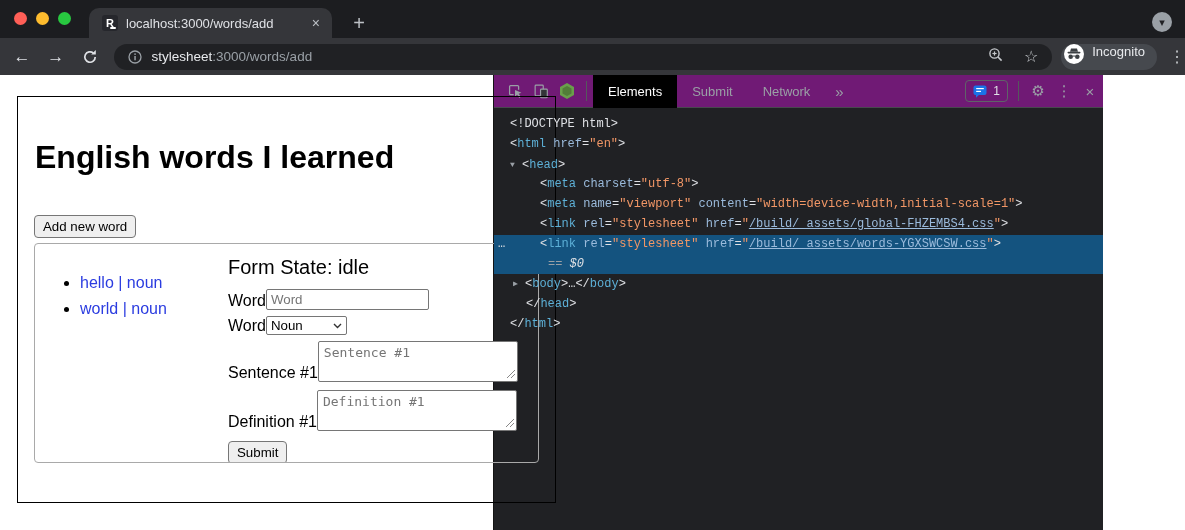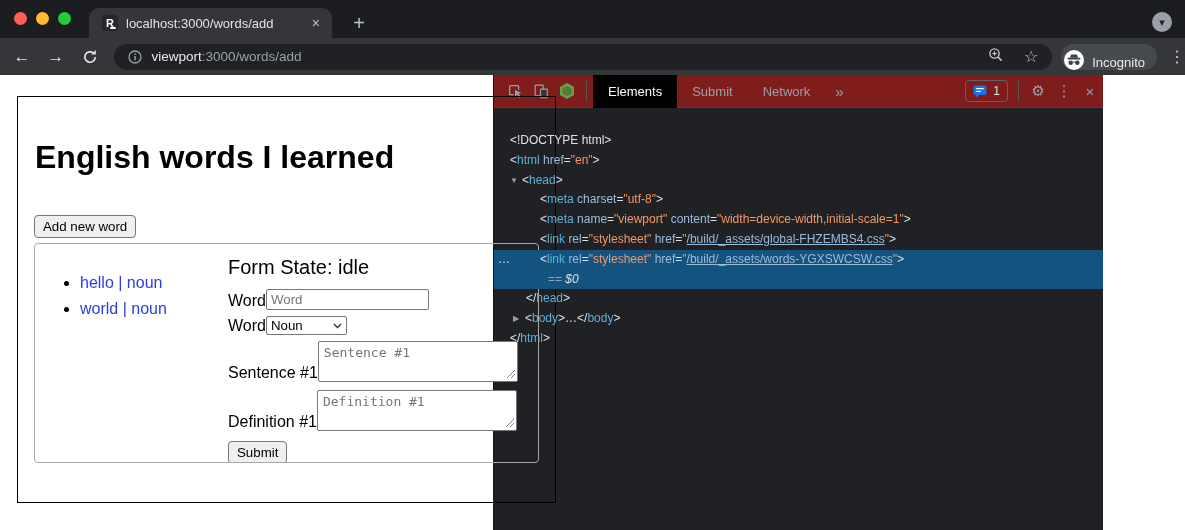--- a/index.html
+++ b/index.html
@@ -40,21 +40,21 @@
   .nav-btn:first-child{margin-left:9px;}
   .nav-btn svg{display:block;margin:0 auto;}
   .omnibox{margin-left:11px;width:944px;height:26px;border-radius:13px;background:#202124;
     display:flex;align-items:center;padding:0 14px;}
   .info-ic{margin-right:10px;display:flex;align-items:center;}
   .url{font-size:13.5px;color:#e8eaed;white-space:nowrap;flex:1;}
   .url-dim{color:#9aa0a6;}
   .omni-right{display:flex;align-items:center;gap:20px;}
   .star-ic{color:#c6c9cd;font-size:16px;line-height:1;}
   .incog{margin-left:9px;height:26px;border-radius:13px;background:#46494e;
-    display:flex;align-items:flex-end;padding:0 12px 0 3px;}
+    display:flex;align-items:flex-start;padding:0 12px 0 3px;}
   .incog-circle{width:20px;height:20px;border-radius:50%;background:#fff;
     display:flex;align-items:center;justify-content:center;margin-right:8px;}
   .incog-label{color:#e8eaed;font-size:13px;}
   .kebab{color:#c6c9cd;font-size:16px;margin-left:12px;width:16px;text-align:center;}
 
   
   .content{position:absolute;left:0;top:75px;width:1185px;height:455px;display:flex;}
   .page{width:493px;height:455px;background:#fff;position:relative;}
   .pagebox{position:absolute;left:17px;top:21px;width:539px;height:407px;
     border:1.5px solid #000;padding:0 16px;}
@@ -84,35 +84,35 @@
   .ta-wrap{position:relative;display:inline-block;}
   textarea.ta{display:block;width:200px;height:41px;border:1px solid #767676;border-radius:2px;
     font-family:"DejaVu Sans Mono",monospace;font-size:13px;padding:3px 5px;resize:none;outline:none;}
   textarea.ta::placeholder{color:#757575;}
   .grip{position:absolute;right:2px;bottom:3px;pointer-events:none;}
   .submit-row{margin-top:10px;}
 
   
   .devtools{width:610px;height:455px;background:#202124;border-left:1px solid #141414;
     display:flex;flex-direction:column;}
-  .dt-toolbar{height:33px;flex:none;background:#7f1d1d;border-bottom:1px solid #47484d;
+  .dt-toolbar{height:33px;flex:none;background:#701a75;border-bottom:1px solid #47484d;
     display:flex;align-items:center;padding-left:8px;}
   .dt-ic{display:flex;align-items:center;justify-content:center;width:26px;height:26px;flex:none;}
   .dt-ic.glyph{color:#9aa0a6;font-size:15px;}
   .dt-sep{width:1px;height:20px;background:#55585c;margin:0 6px;flex:none;}
   .dt-tab{height:33px;display:flex;align-items:center;padding:0 15px;
     color:#9aa0a6;font-size:13px;flex:none;}
   .dt-tab.active{background:#000;color:#fff;}
   .dt-more{color:#9aa0a6;font-size:15px;padding:0 10px;}
   .dt-flex{flex:1;}
   .issues{display:flex;align-items:center;gap:6px;border:1px solid #5f6368;border-radius:4px;
     padding:3px 7px;margin-right:4px;}
   .issues-count{color:#dfe1e5;font-size:12px;}
 
-  .dt-code{flex:1;padding-top:23px;font-family:Liberation Sans, sans-serif;
+  .dt-code{flex:1;padding-top:7px;font-family:Liberation Mono, monospace;
     font-size:12px;line-height:19.8px;overflow:hidden;}
   .dt-line{position:relative;white-space:pre;color:#dfe1e5;}
   .dt-line.sel{background:var(--dt-sel);}
   .gutter{position:absolute;left:4px;top:0;color:#dfe1e5;letter-spacing:1px;}
   .arrow{display:inline-block;width:12px;font-size:8px;color:#9aa0a6;vertical-align:1px;}
   .tk-p{color:#dfe1e5;}
   .tk-t{color:var(--tag-blue);}
   .tk-a{color:var(--attr-blue);}
   .tk-v{color:var(--value-orange);}
   .tk-l{color:var(--attr-blue);text-decoration:underline;}
@@ -152,21 +152,21 @@
       </svg>
     </span>
     <div class="omnibox">
       <span class="info-ic">
         <svg width="14" height="14" viewBox="0 0 14 14">
           <circle cx="7" cy="7" r="6" fill="none" stroke="#9aa0a6" stroke-width="1.3"></circle>
           <rect x="6.3" y="6" width="1.5" height="4.3" fill="#9aa0a6"></rect>
           <rect x="6.3" y="3.4" width="1.5" height="1.5" fill="#9aa0a6"></rect>
         </svg>
       </span>
-      <span class="url"><span>viewport</span><span class="url-dim">:3000/words/add</span></span>
+      <span class="url"><span>stylesheet</span><span class="url-dim">:3000/words/add</span></span>
       <span class="omni-right">
         <span>
           <svg width="16" height="16" viewBox="0 0 16 16">
             <circle cx="6.5" cy="6.5" r="4.6" fill="none" stroke="#c6c9cd" stroke-width="1.4"></circle>
             <line x1="10" y1="10" x2="13.6" y2="13.6" stroke="#c6c9cd" stroke-width="1.6"></line>
             <line x1="6.5" y1="4.4" x2="6.5" y2="8.6" stroke="#c6c9cd" stroke-width="1.2"></line>
             <line x1="4.4" y1="6.5" x2="8.6" y2="6.5" stroke="#c6c9cd" stroke-width="1.2"></line>
           </svg>
         </span>
         <span class="star-ic">☆</span>
@@ -287,20 +287,20 @@
       </div>
       <div class="dt-code" id="dom-tree">
           <div class="dt-line" style="padding-left: 16px;"><span class="tk-p">&lt;!DOCTYPE html&gt;</span></div>
           <div class="dt-line" style="padding-left: 16px;"><span class="tk-p">&lt;</span><span class="tk-t">html</span><span class="tk-p"> </span><span class="tk-a">href</span><span class="tk-p">=</span><span class="tk-v">"en"</span><span class="tk-p">&gt;</span></div>
           <div class="dt-line" style="padding-left: 16px;"><span class="arrow">▼</span><span class="tk-p">&lt;</span><span class="tk-t">head</span><span class="tk-p">&gt;</span></div>
           <div class="dt-line" style="padding-left: 46px;"><span class="tk-p">&lt;</span><span class="tk-t">meta</span><span class="tk-p"> </span><span class="tk-a">charset</span><span class="tk-p">=</span><span class="tk-v">"utf-8"</span><span class="tk-p">&gt;</span></div>
           <div class="dt-line" style="padding-left: 46px;"><span class="tk-p">&lt;</span><span class="tk-t">meta</span><span class="tk-p"> </span><span class="tk-a">name</span><span class="tk-p">=</span><span class="tk-v">"viewport"</span><span class="tk-p"> </span><span class="tk-a">content</span><span class="tk-p">=</span><span class="tk-v">"width=device-width,initial-scale=1"</span><span class="tk-p">&gt;</span></div>
           <div class="dt-line" style="padding-left: 46px;"><span class="tk-p">&lt;</span><span class="tk-t">link</span><span class="tk-p"> </span><span class="tk-a">rel</span><span class="tk-p">=</span><span class="tk-v">"stylesheet"</span><span class="tk-p"> </span><span class="tk-a">href</span><span class="tk-p">=</span><span class="tk-v">"</span><span class="tk-l">/build/_assets/global-FHZEMBS4.css</span><span class="tk-v">"</span><span class="tk-p">&gt;</span></div>
           <div class="dt-line sel" style="padding-left: 46px;"><span class="gutter">…</span><span class="tk-p">&lt;</span><span class="tk-t">link</span><span class="tk-p"> </span><span class="tk-a">rel</span><span class="tk-p">=</span><span class="tk-v">"stylesheet"</span><span class="tk-p"> </span><span class="tk-a">href</span><span class="tk-p">=</span><span class="tk-v">"</span><span class="tk-l">/build/_assets/words-YGXSWCSW.css</span><span class="tk-v">"</span><span class="tk-p">&gt;</span></div>
           <div class="dt-line sel" style="padding-left: 54px;"><span class="tk-d">== </span><span class="tk-i">$0</span></div>
+          <div class="dt-line" style="padding-left: 19px;"><span class="arrow">▶</span><span class="tk-p">&lt;</span><span class="tk-t">body</span><span class="tk-p">&gt;</span><span class="tk-p">…</span><span class="tk-p">&lt;/</span><span class="tk-t">body</span><span class="tk-p">&gt;</span></div>
           <div class="dt-line" style="padding-left: 32px;"><span class="tk-p">&lt;/</span><span class="tk-t">head</span><span class="tk-p">&gt;</span></div>
-          <div class="dt-line" style="padding-left: 19px;"><span class="arrow">▶</span><span class="tk-p">&lt;</span><span class="tk-t">body</span><span class="tk-p">&gt;</span><span class="tk-p">…</span><span class="tk-p">&lt;/</span><span class="tk-t">body</span><span class="tk-p">&gt;</span></div>
           <div class="dt-line" style="padding-left: 16px;"><span class="tk-p">&lt;/</span><span class="tk-t">html</span><span class="tk-p">&gt;</span></div>
         </div>
     </div>
 
   </div>
 </div>
 
 </body></html>

